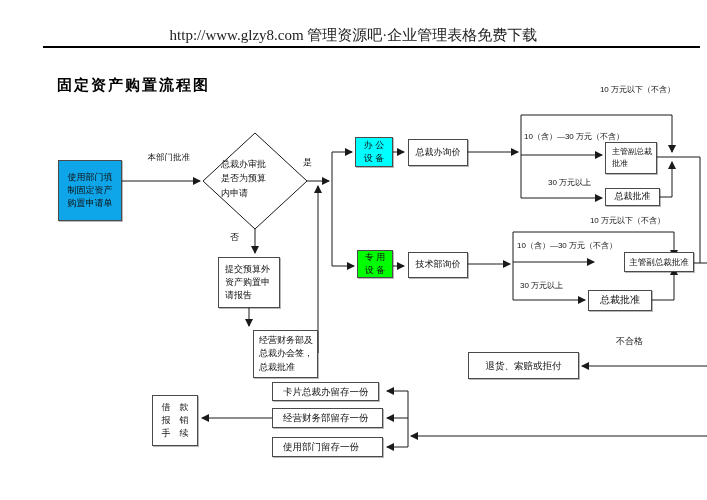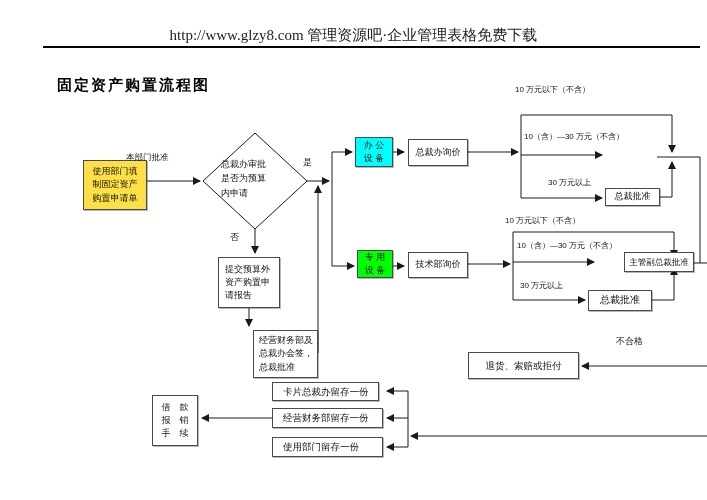--- a/index.html
+++ b/index.html
@@ -10,21 +10,21 @@
   .hdr-rule{position:absolute;top:46px;left:43px;width:657px;height:2px;background:#000;}
   .title{position:absolute;top:76px;left:57px;font-size:15px;font-weight:bold;
          letter-spacing:2px;color:#000;}
   .wires{position:absolute;left:0;top:0;}
   .box{position:absolute;border:1px solid #4a4a4a;background:#fff;box-sizing:border-box;
        display:flex;align-items:center;justify-content:center;text-align:center;
        white-space:pre-line;font-size:9px;line-height:1.45;color:#111;
        box-shadow:1px 1px 0 rgba(0,0,0,0.28);}
   .al{justify-content:flex-start;text-align:left;padding-left:6px;}
   .label{position:absolute;font-size:8px;color:#111;white-space:nowrap;}
-  .ctr{text-align:left;}
+  .ctr{text-align:right;}
   .dmt{position:absolute;left:221px;top:157px;width:72px;font-size:9px;line-height:1.6;
        text-align:left;white-space:pre-line;}
 </style>
 </head>
 <body>
 
 <div class="page">
 
   <div class="hdr">
     <span>http://www.glzy8.com 管理资源吧·企业管理表格免费下载</span>
@@ -84,40 +84,42 @@
       <path d="M707 436 H411" marker-end="url(#arr)"></path>
       <path d="M408 391 V447"></path>
       <path d="M408 391 H387" marker-end="url(#arr)"></path>
       <path d="M408 418 H387" marker-end="url(#arr)"></path>
       <path d="M408 447 H387" marker-end="url(#arr)"></path>
 
       <path d="M272 418 H202" marker-end="url(#arr)"></path>
     </g>
   </svg>
 
-  <div class="box" style="left: 58px; top: 160px; width: 64px; height: 50px; background: #fde047; margin-left: 25px;" title="使用部门填
+  <div class="box" style="left: 58px; top: 160px; width: 64px; height: 61px; background: #0ea5e9;" title="使用部门填
 制固定资产
 购置申请单">使用部门填
 制固定资产
 购置申请单</div>
 
   <div class="dmt">总裁办审批
 是否为预算
 内申请</div>
 
   <div class="box" style="left: 355px; top: 137px; width: 38px; height: 30px; line-height: 1.4; background: rgb(0, 255, 255);">办 公
 设 备</div>
 
   <div class="box" style="left: 357px; top: 250px; width: 36px; height: 28px; line-height: 1.4; background: rgb(0, 255, 0);">专 用
 设 备</div>
 
   <div class="box" style="left:408px;top:139px;width:60px;height:27px;">总裁办询价</div>
 
   <div class="box" style="left:408px;top:252px;width:60px;height:26px;">技术部询价</div>
 
+  <div class="box al" style="left:605px;top:142px;width:52px;height:32px;font-size:8px;">主管副总裁
+批准</div>
 
   <div class="box" style="left:605px;top:188px;width:55px;height:18px;">总裁批准</div>
 
   <div class="box" style="left:597px;top:252px;width:70px;height:20px;font-size:8.5px;margin-left:27px;">主管副总裁批准</div>
 
   <div class="box" style="left:588px;top:290px;width:64px;height:21px;font-size:10px;">总裁批准</div>
 
   <div class="box al" style="left:218px;top:257px;width:62px;height:51px;">提交预算外
 资产购置申
 请报告</div>

